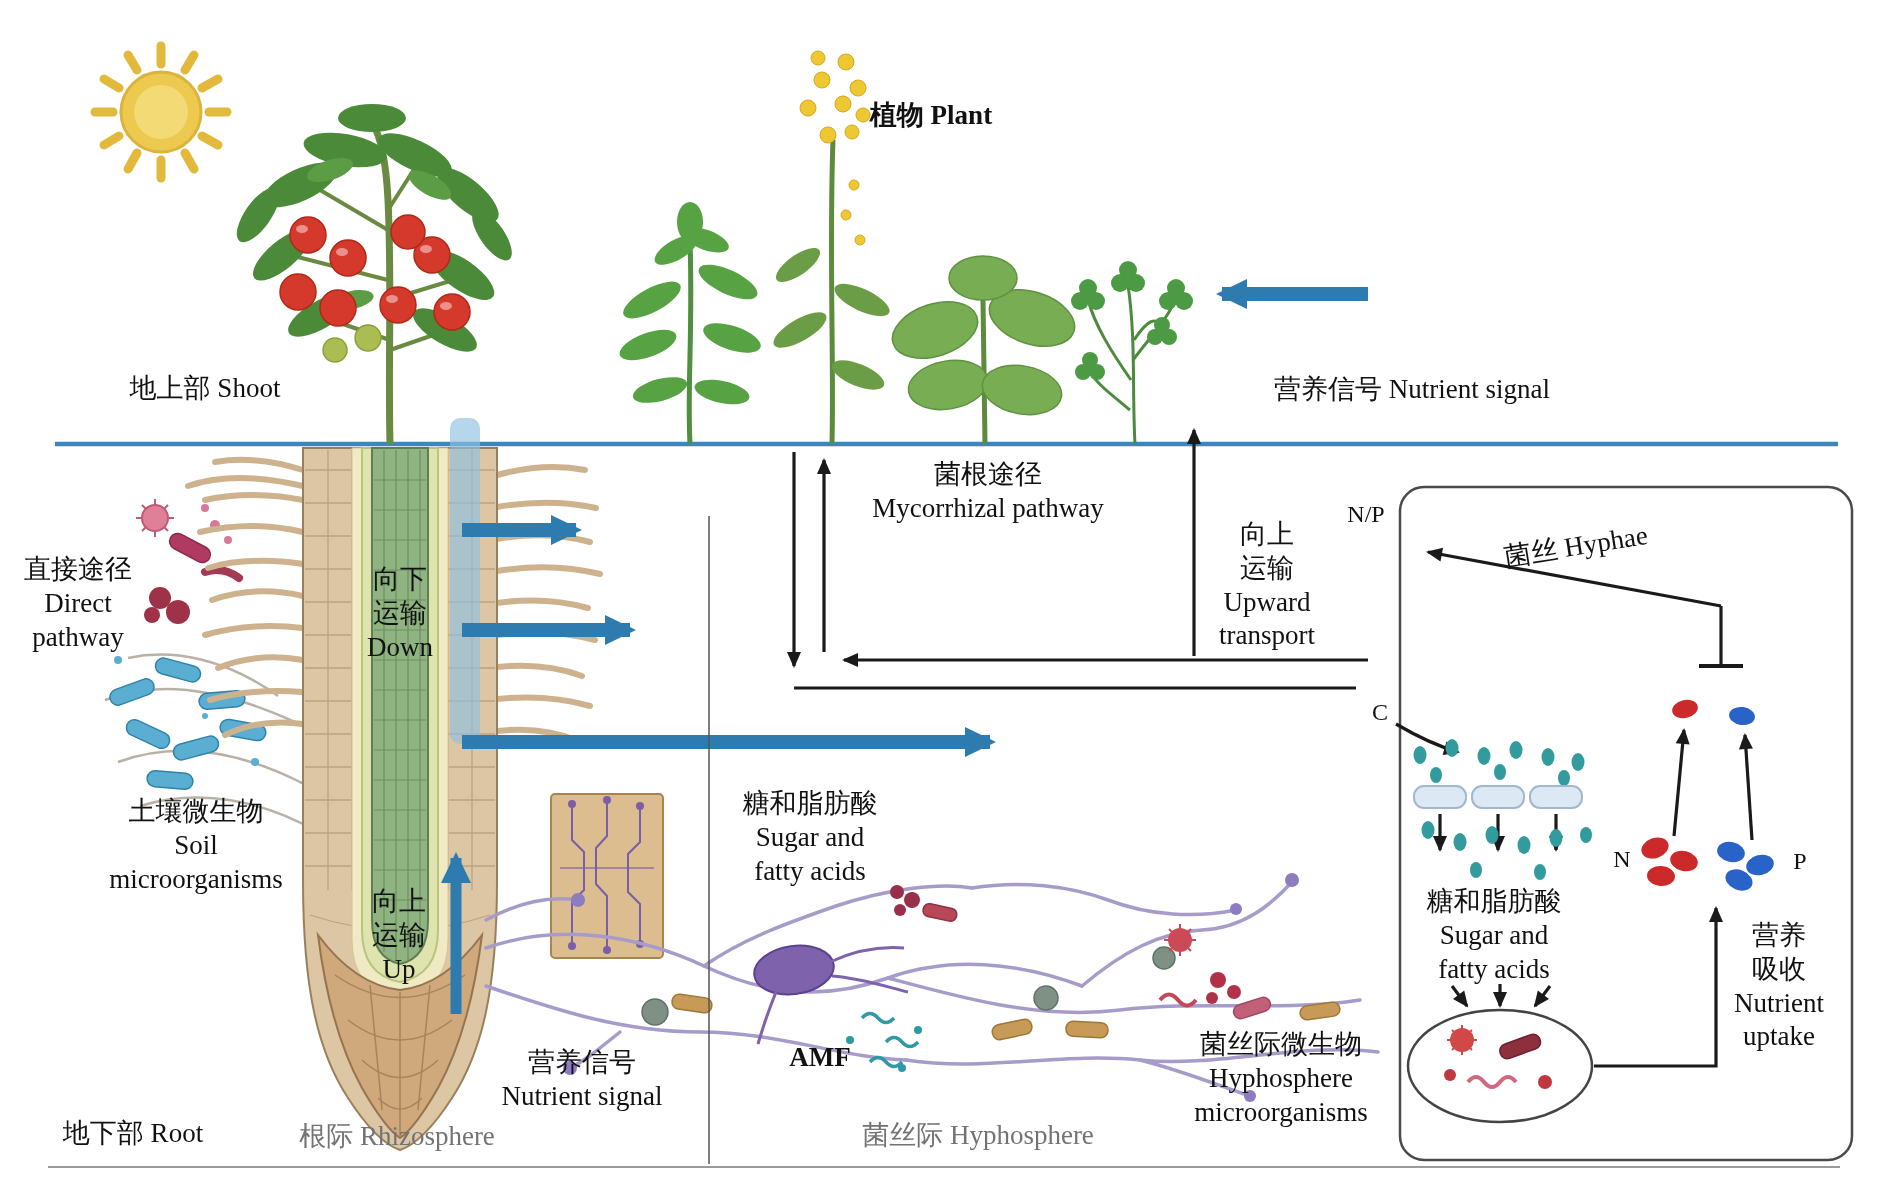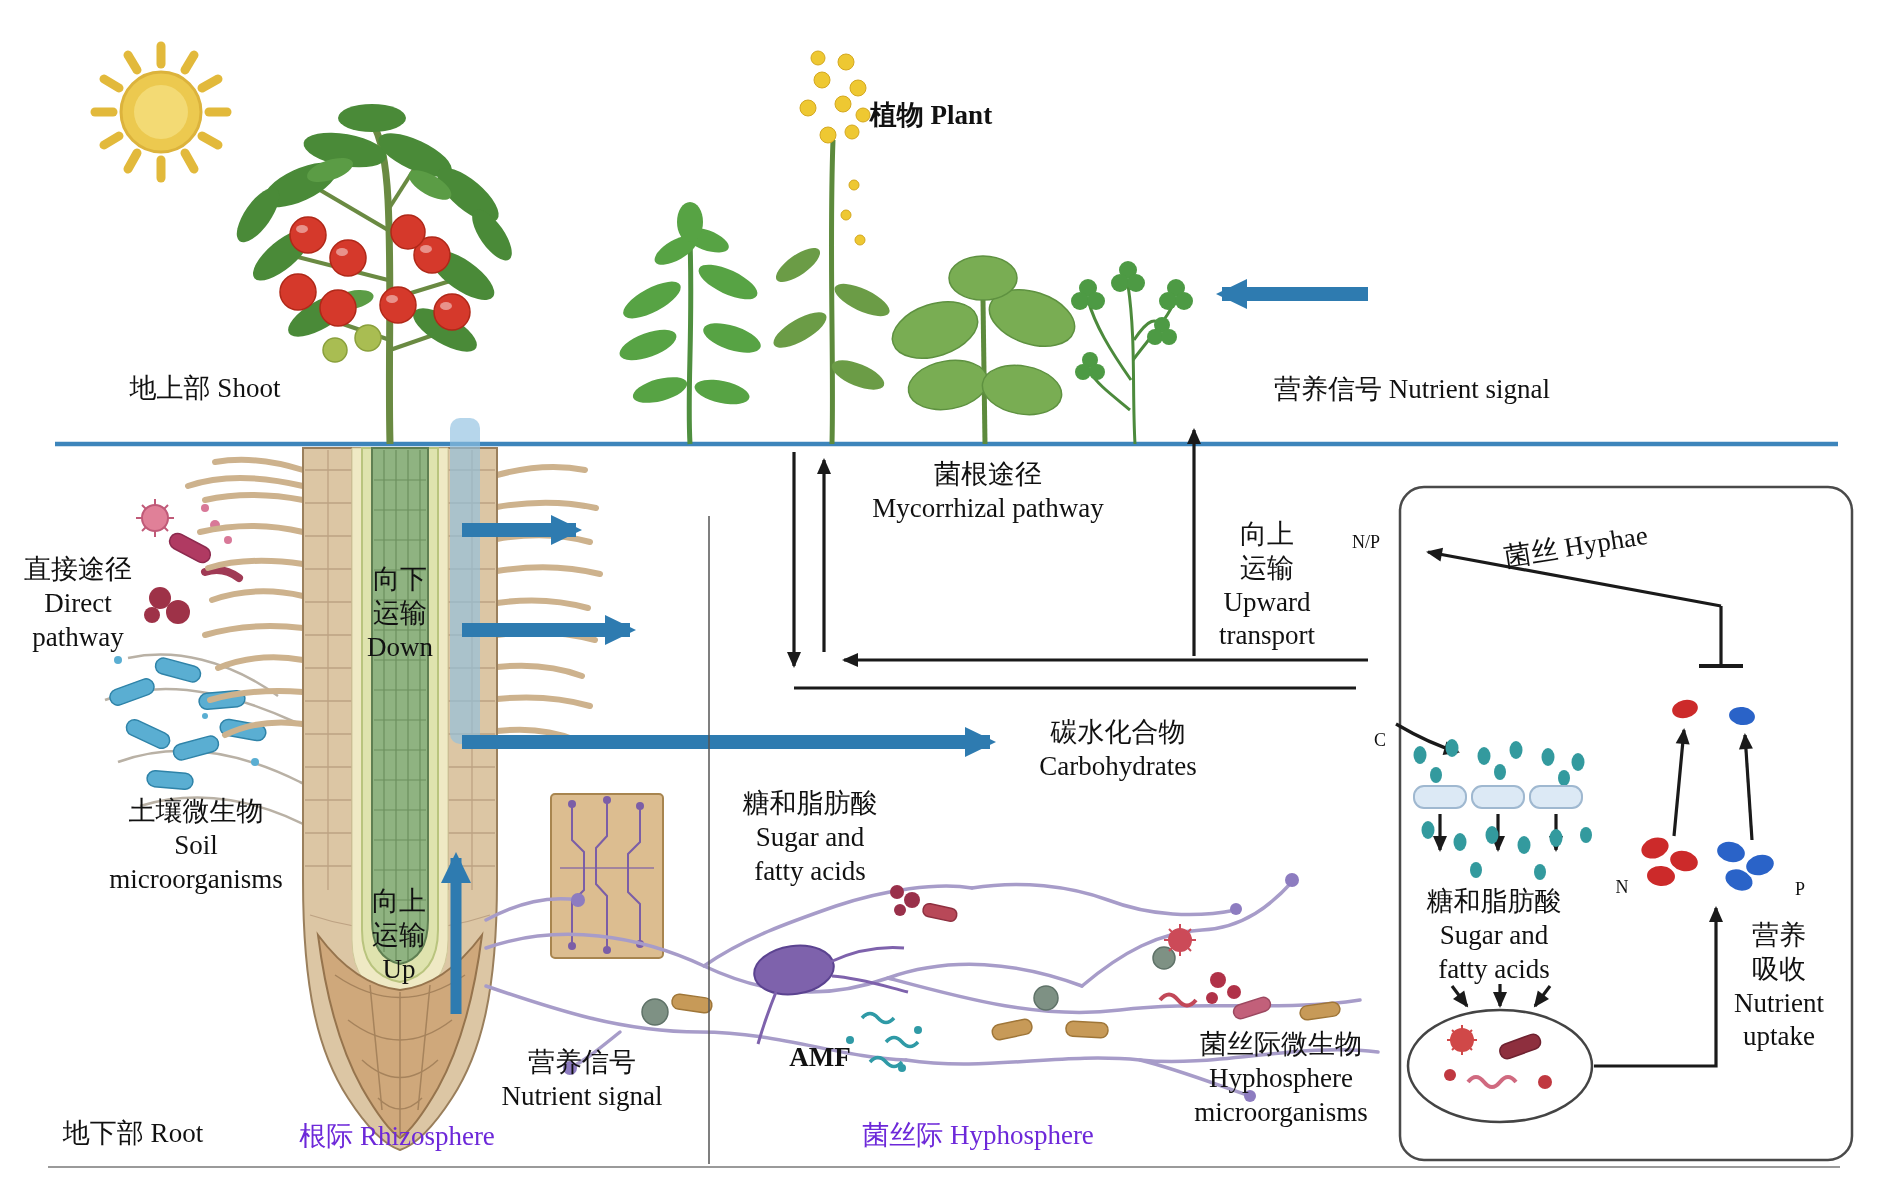--- a/index.html
+++ b/index.html
@@ -1,23 +1,23 @@
 <!DOCTYPE html>
 <html><head>
 <meta charset="utf-8">
 <style>
   html,body{margin:0;padding:0;background:#ffffff;}
   #canvas{position:relative;width:1890px;height:1196px;background:#ffffff;overflow:hidden;
           font-family:"Liberation Serif","DejaVu Serif",serif;}
   #art{position:absolute;left:0;top:0;}
   .lbl{position:absolute;transform:translate(-50%,-50%);text-align:center;
        font-size:27px;line-height:1.25;color:#111;white-space:pre-line;}
-  .red{color:#6d28d9;}
+  .red{color:#737373;}
   .tilt{transform:translate(-50%,-50%) rotate(-9deg);}
-  .big{font-size:18px;margin-top:28px;}
+  .big{font-size:24px;}
 </style>
 </head>
 <body>
 
 <div id="canvas">
 
 <svg id="art" width="1890" height="1196" viewBox="0 0 1890 1196">
   <defs>
     <marker id="mblk" markerUnits="userSpaceOnUse" markerWidth="20" markerHeight="18" refX="15" refY="8" orient="auto">
       <path d="M1,1 L17,8 L1,15 z" fill="#1a1a1a"></path>
@@ -485,22 +485,20 @@
 <div class="lbl red" style="left:397px;top:1137px;">根际 Rhizosphere</div>
 
 <div class="lbl" style="left:988px;top:492px;">菌根途径
 Mycorrhizal pathway</div>
 <div class="lbl" style="left:1267px;top:585px;">向上
 运输
 Upward
 transport</div>
 <div class="lbl big" style="left:1366px;top:514px;">N/P</div>
 <div class="lbl big" style="left:1380px;top:712px;">C</div>
-<div class="lbl" style="left:1118px;top:750px;">碳水化合物
-Carbohydrates</div>
 
 <div class="lbl" style="left:810px;top:838px;">糖和脂肪酸
 Sugar and
 fatty acids</div>
 <div class="lbl" style="left:820px;top:1058px;font-weight:bold;">AMF</div>
 <div class="lbl" style="left:1281px;top:1079px;">菌丝际微生物
 Hyphosphere
 microorganisms</div>
 <div class="lbl red" style="left:978px;top:1136px;">菌丝际 Hyphosphere</div>
 

